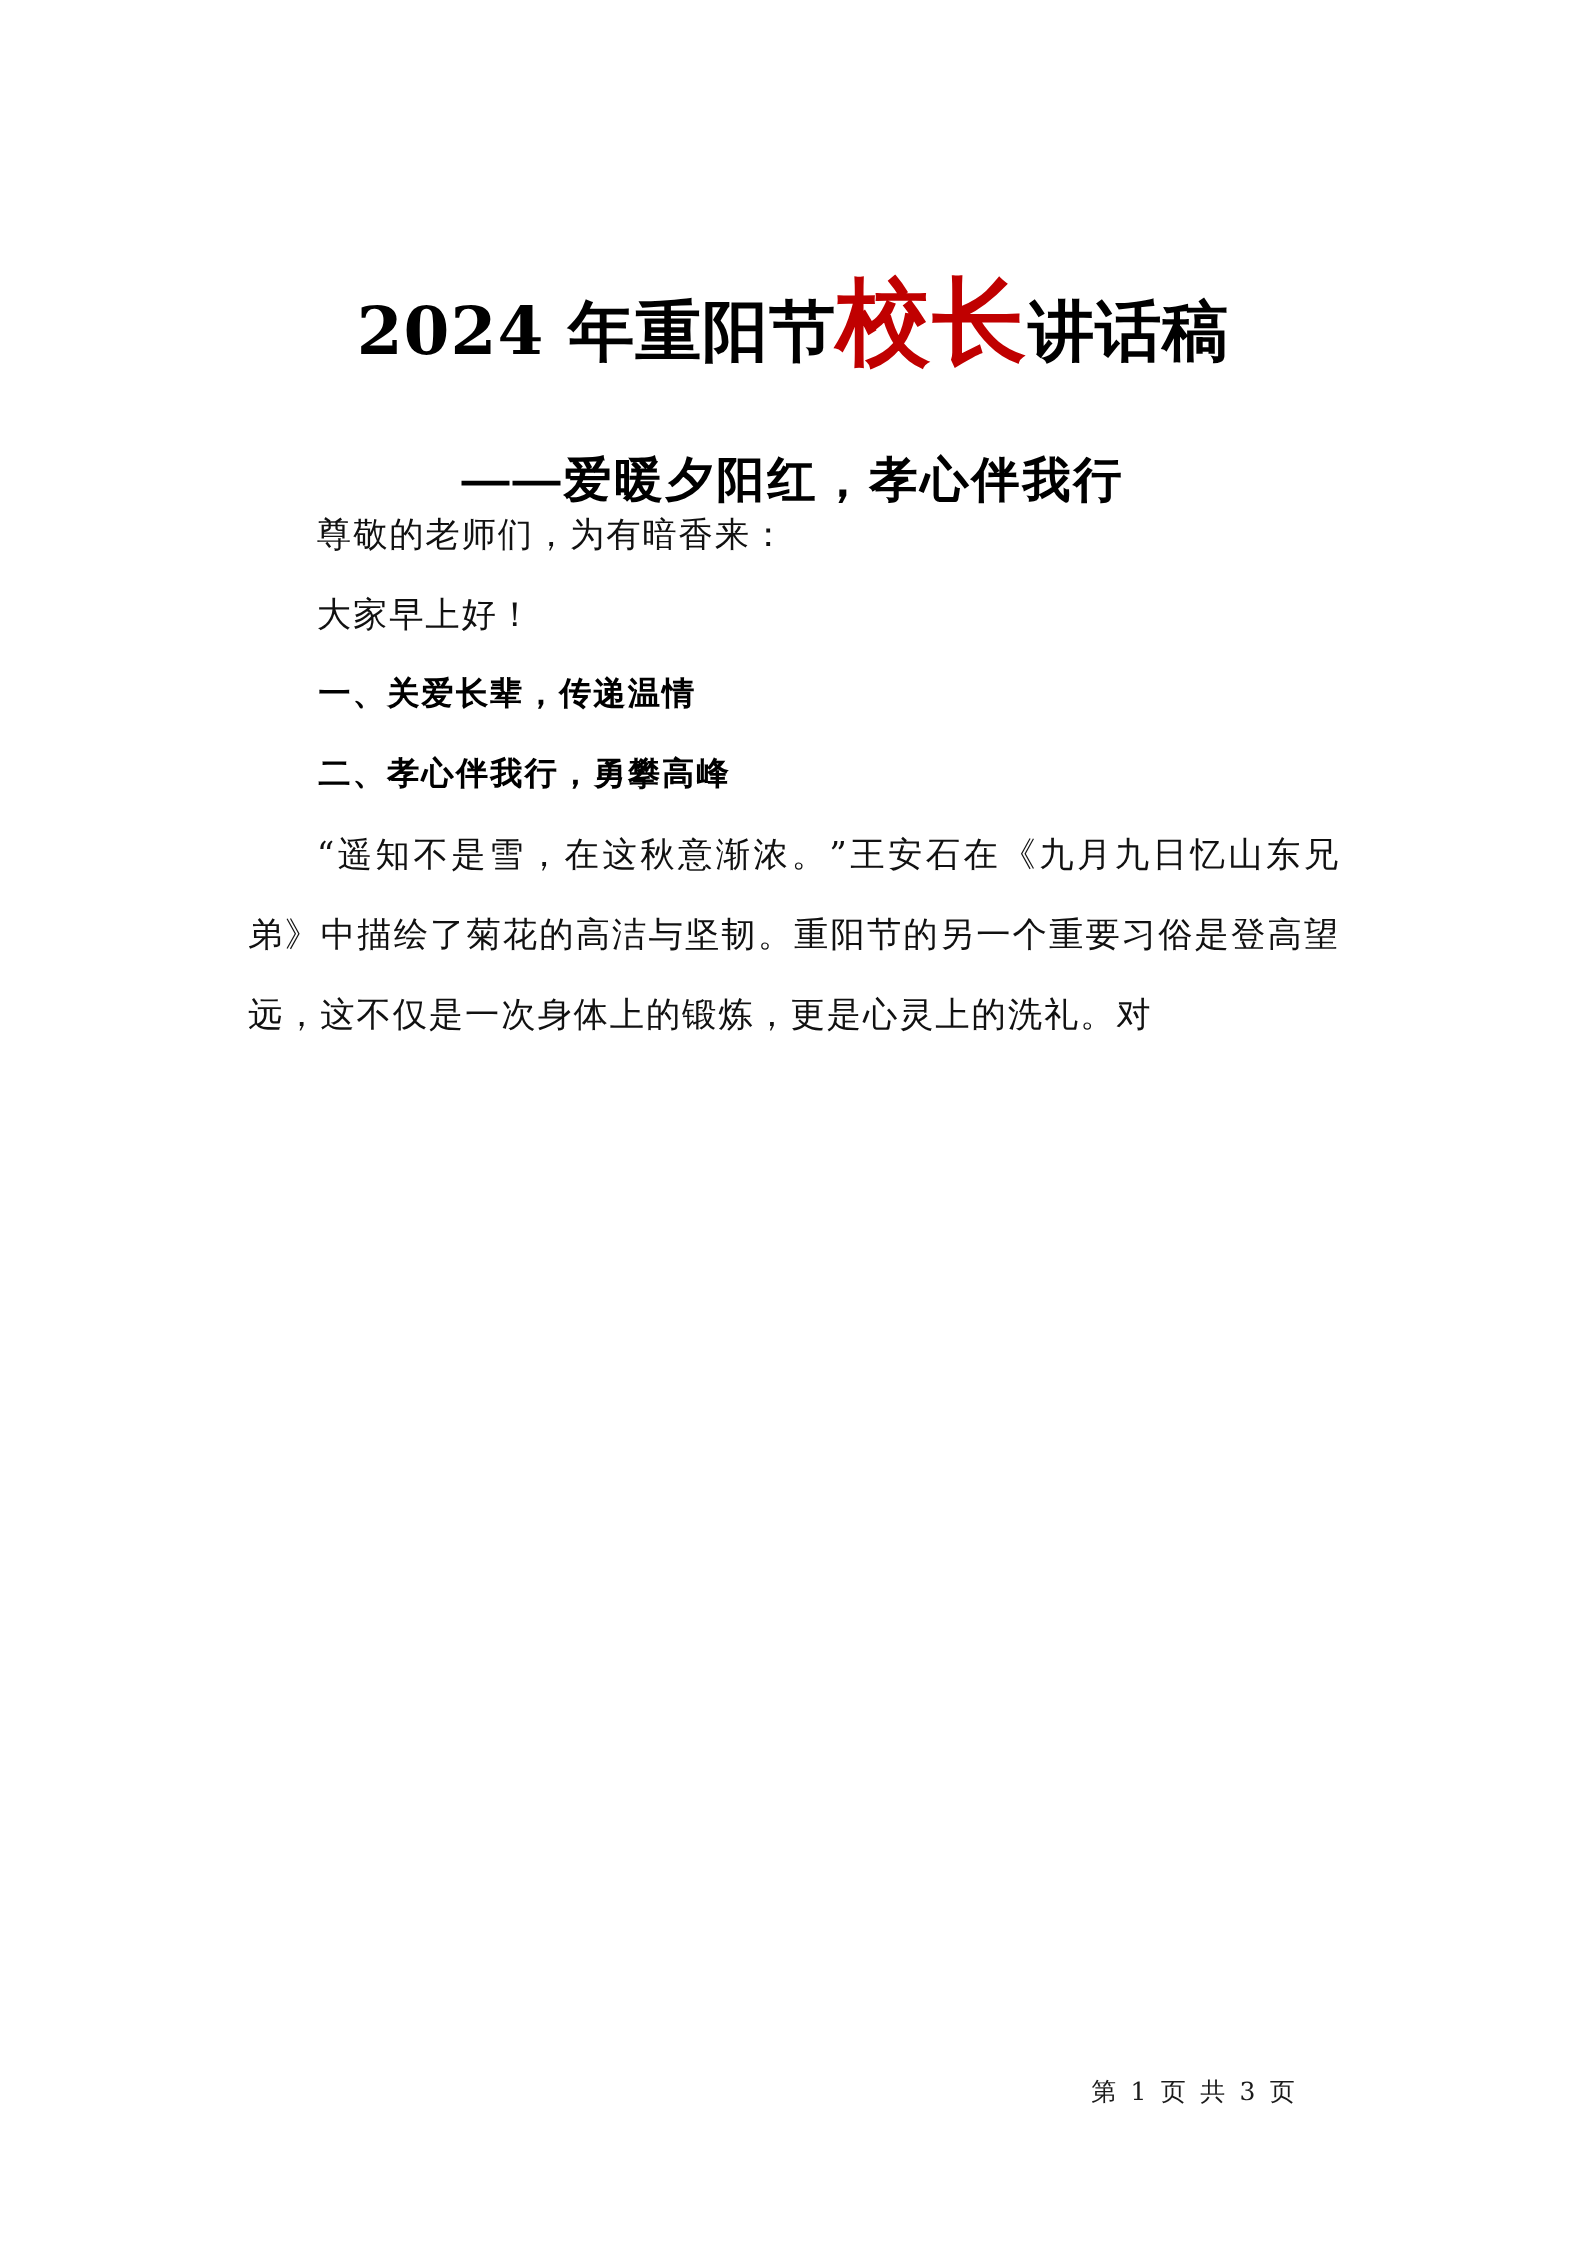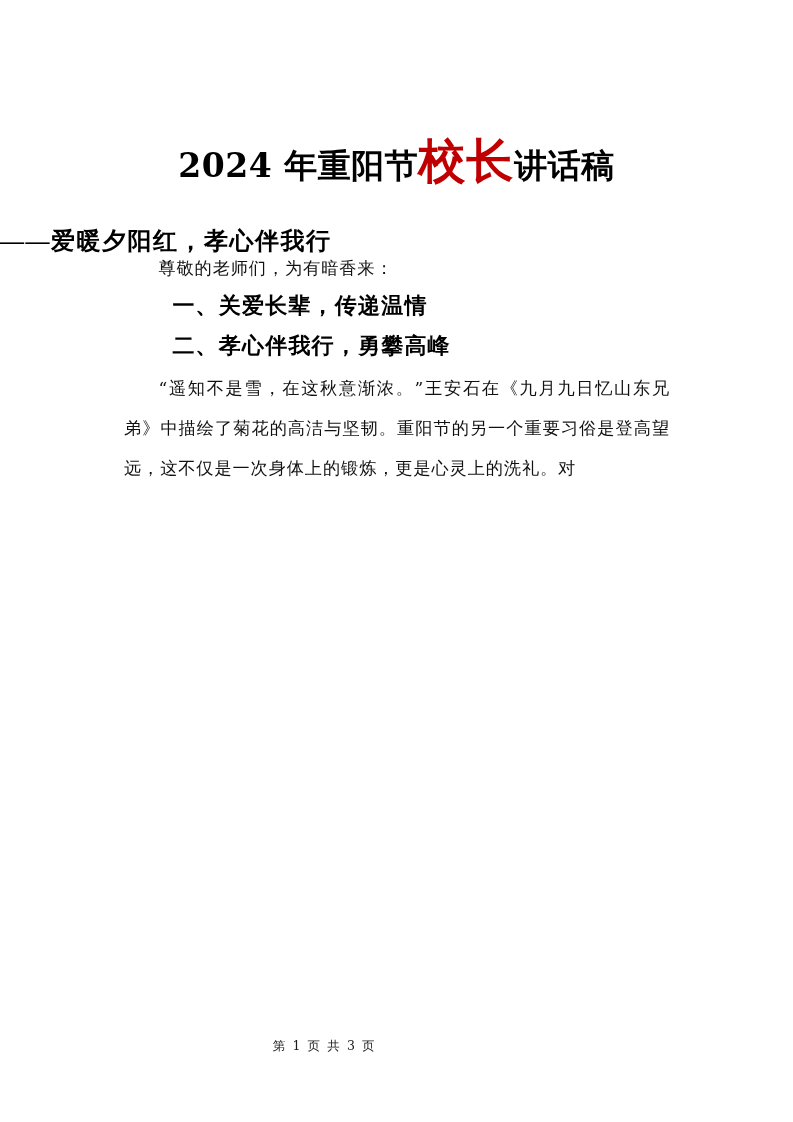--- a/index.html
+++ b/index.html
@@ -49,22 +49,22 @@
     vertical-align: baseline;
     letter-spacing: 1px;
   }
 
   
   .doc-subtitle {
     position: absolute;
     left: 0;
     top: 204px;
     width: 793px;
-    text-align: left;
-    font-family: Liberation Serif, serif;
+    text-align: center;
+    font-family: Liberation Sans, sans-serif;
     font-weight: bold;
     font-size: 24px;
     line-height: 34px;
     letter-spacing: 1.5px;
     white-space: nowrap;
   }
 
   
   .body-col {
     position: absolute;
@@ -80,36 +80,36 @@
     line-height: 40px;
     letter-spacing: 0.9px;
     text-align: justify;
     text-justify: inter-ideograph;
     text-indent: 2em;
     color: #111111;
   }
 
   .heading {
     margin: 0;
-    font-family: Liberation Mono, monospace;
+    font-family: Liberation Serif, serif;
     font-weight: bold;
-    font-size: 22px;
+    font-size: 16px;
     line-height: 40px;
     letter-spacing: 1.2px;
     text-indent: 2.2em;
     color: #000000;
   }
 
   
   .page-footer {
     position: absolute;
     left: 0;
     top: 1036px;
     width: 649px;
-    text-align: center;
+    text-align: right;
     font-family: "DejaVu Serif", "Liberation Serif", serif;
     font-size: 12.5px;
     line-height: 20px;
     letter-spacing: 1.6px;
     color: #1a1a1a;
   }
 </style>
 </head>
 <body>
 
@@ -118,20 +118,21 @@
   <h1 class="doc-title">
     <span class="t-plain">2024 年重阳节</span><span class="t-accent" style="color: rgb(192, 0, 0);">校长</span><span class="t-plain">讲话稿</span>
   </h1>
 
   <h2 class="doc-subtitle">——爱暖夕阳红，孝心伴我行</h2>
 
   <div class="body-col">
 
     <p class="para">尊敬的老师们，为有暗香来：</p>
 
+    <p class="para">大家早上好！</p>
 
 
     <p class="heading">一、关爱长辈，传递温情</p>
 
 
     <p class="heading">二、孝心伴我行，勇攀高峰</p>
 
     <p class="para">“遥知不是雪，在这秋意渐浓。”王安石在《九月九日忆山东兄弟》中描绘了菊花的高洁与坚韧。重阳节的另一个重要习俗是登高望远，这不仅是一次身体上的锻炼，更是心灵上的洗礼。对</p>
 
   </div>

